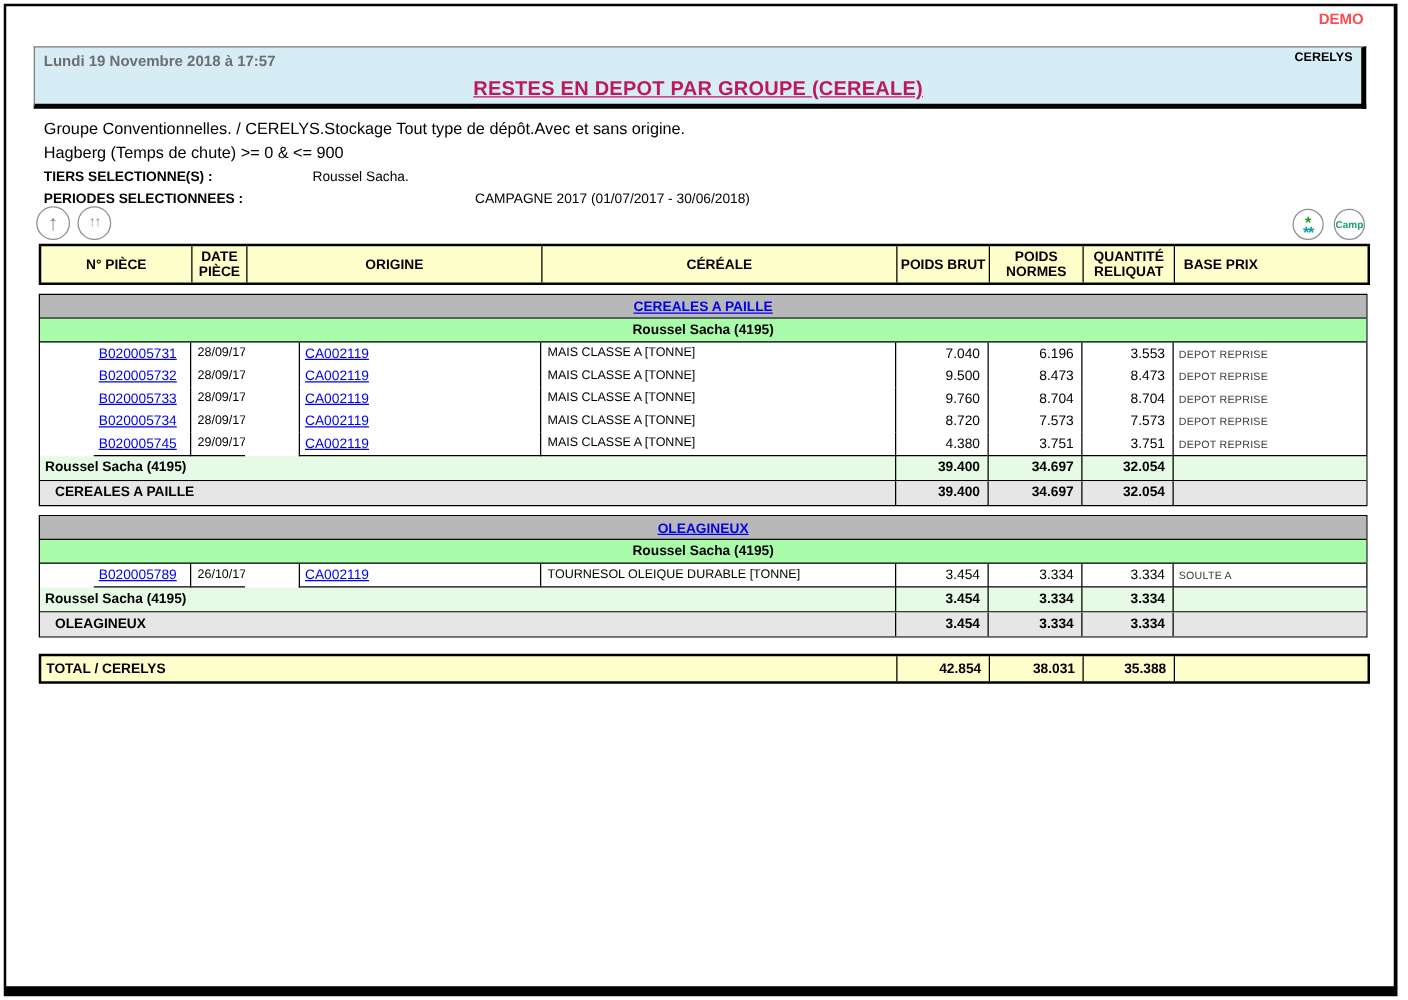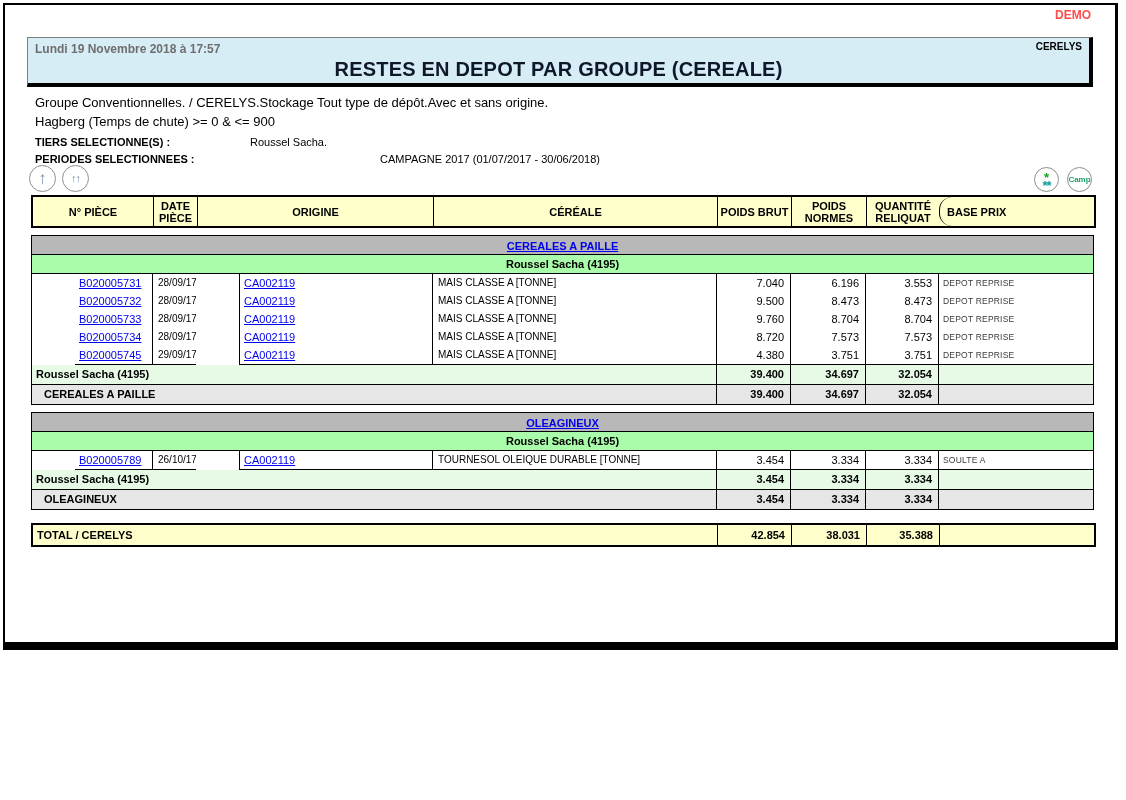--- a/index.html
+++ b/index.html
@@ -1,27 +1,27 @@
 <!DOCTYPE html>
 <html><head>
 <meta charset="utf-8">
 <style>
   html,body{margin:0;padding:0;background:#fff;width:1126px;height:800px;overflow:hidden;
             font-family:"Liberation Sans","DejaVu Sans",sans-serif;}
-  .page{position:absolute;left:3px;top:3px;width:1115px;height:647px;box-sizing:border-box;
+  .page{position:absolute;left:3px;top:3px;width:1115px;height:794px;box-sizing:border-box;
         background:#fff;border:2px solid #000;border-right:3px solid #000;border-bottom:8px solid #000;}
   .demo{position:absolute;top:3px;right:24px;font-size:12px;font-weight:bold;color:#ff4c4c;}
 
   
   .hband{position:absolute;left:22px;top:32px;width:1066px;height:50px;box-sizing:border-box;
          background:#d7edf6;border:1px solid #7f7f7f;border-right:4px solid #000;border-bottom:4px solid #000;}
   .hdate{position:absolute;left:7px;top:4px;font-size:12px;font-weight:bold;color:#6e6e6e;}
   .hcompany{position:absolute;right:7px;top:3px;font-size:10px;font-weight:bold;color:#000;}
-  .htitle{position:absolute;left:0;right:0;bottom:2px;text-align:center;font-size:20px;
-          font-weight:bold;color:#0f172a;letter-spacing:.2px;}
+  .htitle{position:absolute;left:0;right:0;bottom:2px;text-align:center;font-size:16px;
+          font-weight:bold;color:#be185d;text-decoration:underline;letter-spacing:.2px;}
 
   
   .f1{position:absolute;left:30px;top:90px;font-size:13px;color:#000;}
   .f2{position:absolute;left:30px;top:109px;font-size:13px;color:#000;}
   .flab{position:absolute;font-size:11px;font-weight:bold;color:#000;}
   .fval{position:absolute;font-size:11px;color:#000;}
 
   
   .circ{box-sizing:border-box;border:1px solid #8f8f8f;border-radius:50%;background:#fff;
         display:flex;flex-direction:column;align-items:center;justify-content:center;cursor:pointer;}
@@ -36,21 +36,21 @@
   .camp{font-size:8px;font-weight:bold;color:#1f9e68;}
 
   
   .report{position:absolute;left:26px;top:190px;width:1061px;}
   .grid8{display:grid;grid-template-columns:120px 44px 236px 284px 74px 75px 73px 155px;}
   .grid5{display:grid;grid-template-columns:684px 74px 75px 73px 155px;}
   .thead{border:2px solid #000;width:1061px;box-sizing:content-box;background:#ffffcc;}
   .thead .hc{height:29px;border-left:1px solid #000;display:flex;align-items:center;justify-content:center;
              font-size:11px;font-weight:bold;white-space:pre-line;text-align:center;line-height:12px;}
   .thead .hc:first-child{border-left:none;}
-  .thead .hc.left{justify-content:flex-start;padding-left:7px;border-radius:13px;}
+  .thead .hc.left{justify-content:flex-start;padding-left:7px;}
 
   .gblock{border:1px solid #000;width:1061px;box-sizing:content-box;margin-top:7px;background:#fff;}
   .gname{height:18px;background:#b8b8b8;border-bottom:1px solid #000;text-align:center;line-height:18px;}
   .gname a{font-size:11px;font-weight:bold;color:#0000ee;text-decoration:underline;cursor:pointer;}
   .tiers{height:18px;background:#a9fca9;border-bottom:1px solid #000;text-align:center;line-height:18px;
          font-size:11px;font-weight:bold;color:#000;}
   .drow .dc{height:18px;line-height:18px;border-left:1px solid #000;font-size:11px;overflow:hidden;white-space:nowrap;}
   .drow .dc:first-child{border-left:none;}
   .dc.link{padding-left:4px;margin-left:43px;}
   .dc a{color:#0000ee;text-decoration:underline;cursor:pointer;}

